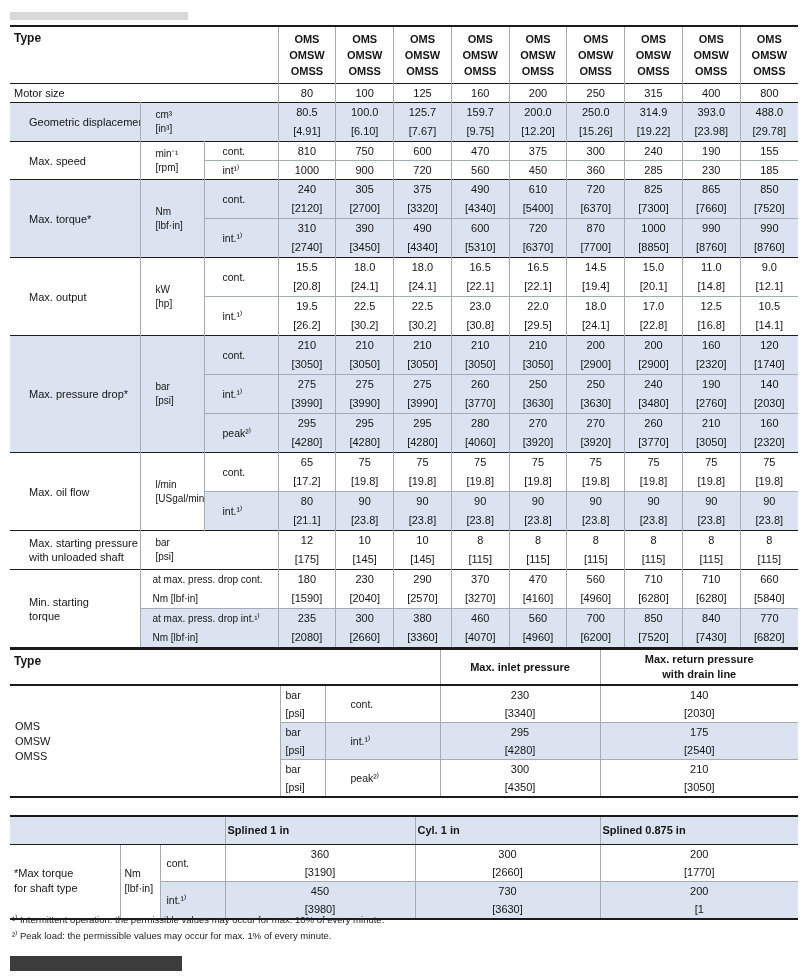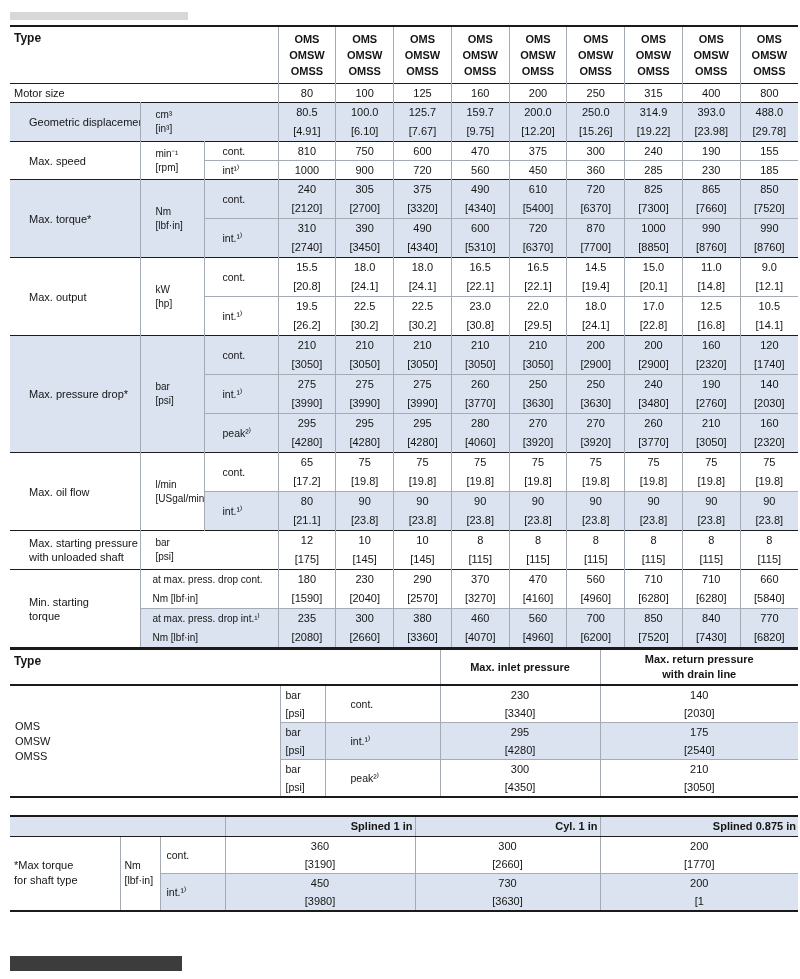--- a/index.html
+++ b/index.html
@@ -44,21 +44,21 @@
   #t2 td.chead{text-align:center}
   #t2 td.chead .ln{line-height:15px}
   #t2 td.lbl2{padding-left:5px}
   #t2 td.lbl2 .ln{line-height:15px}
   #t2 td.unit{font-size:10.5px;padding-left:5px}
   #t2 td.unit .ln,#t2 td.val .ln{height:18px;line-height:18px}
   #t2 td.cond{font-size:10.5px;padding-left:25px}
   #t2 td.val{text-align:center}
 
   
-  #t3 tr.head3>td{background:#dae3ef;font-weight:bold;height:20px;text-align:right;
+  #t3 tr.head3>td{background:#dae3ef;font-weight:bold;height:28px;text-align:left;
                   border-bottom:1.8px solid #1c1c1c;font-size:11px}
   #t3 td.lbl2{padding-left:4px}
   #t3 td.lbl2 .ln{line-height:15px}
   #t3 td.unit{font-size:10.5px;padding-left:4px}
   #t3 td.unit .ln{line-height:15px}
   #t3 td.cond{font-size:10.5px;padding-left:6px}
   #t3 td.val{text-align:center}
   #t3 td.val .ln{height:18px;line-height:18px}
 </style>
 </head>
@@ -857,15 +857,17 @@
         </td>
         <td class="val shade">
           <div class="ln">200</div>
           <div class="ln">[1</div>
         </td>
       </tr>
     </tbody>
 </table>
 
 <div class="fnotes">
+  <div>¹⁾ Intermittent operation: the permissible values may occur for max. 10% of every minute.</div>
+  <div>²⁾ Peak load: the permissible values may occur for max. 1% of every minute.</div>
 </div>
 
 <div class="dark-bar"></div>
 
 </body></html>

